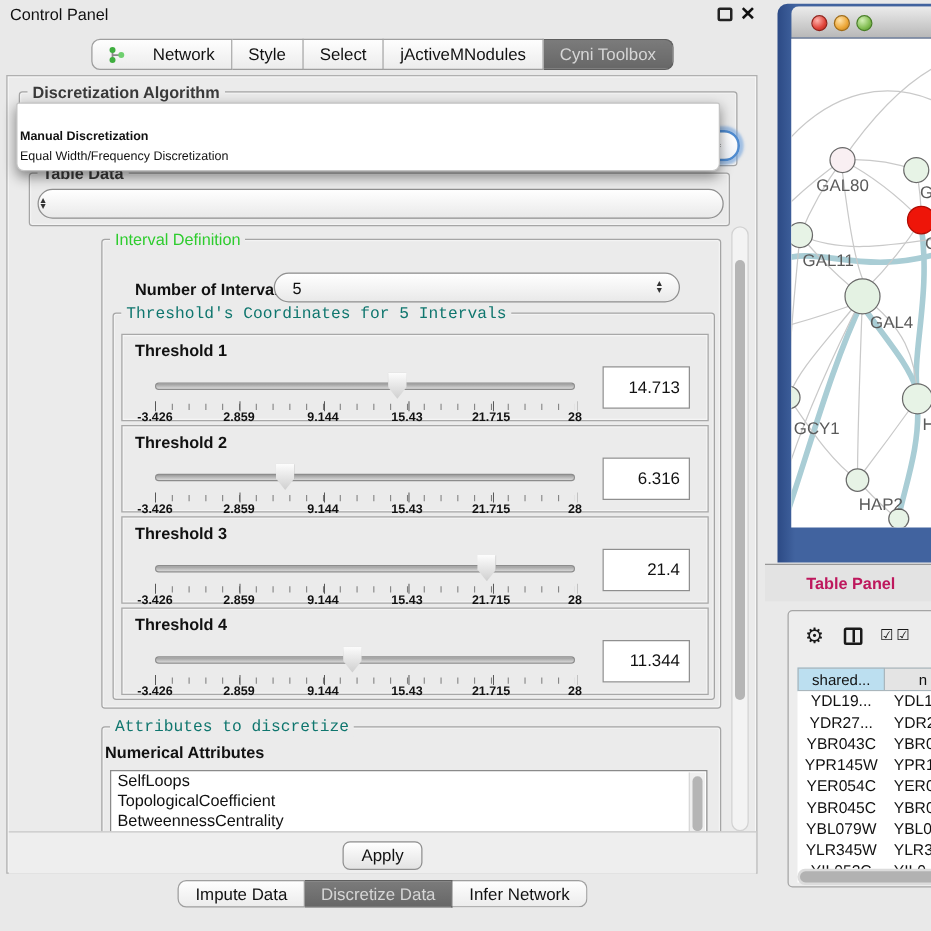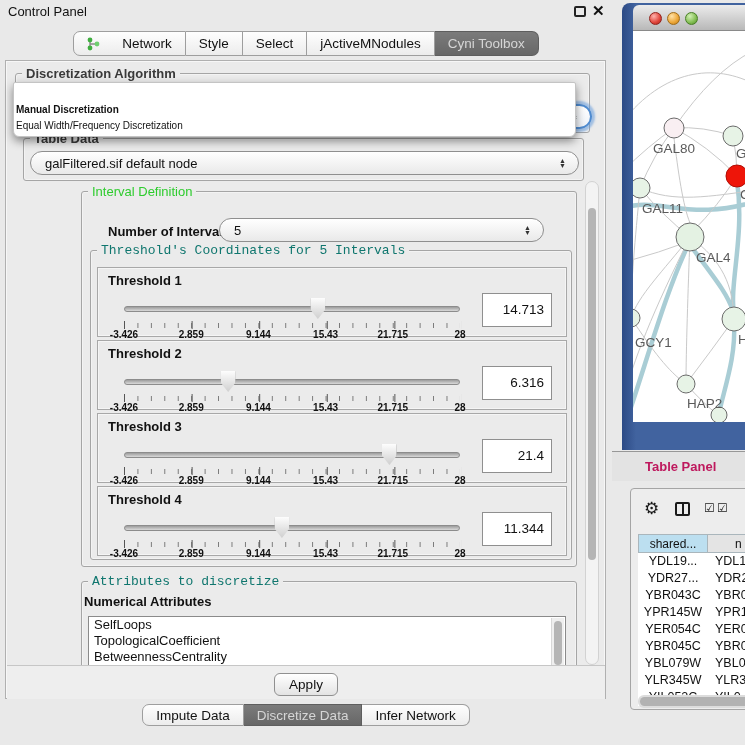--- a/index.html
+++ b/index.html
@@ -202,24 +202,23 @@
       <div class="group-title t-dark">Discretization Algorithm</div>
       <div class="combo combo-focus">
         <div class="val"></div>
         <div class="arrows">
             <span>▲</span>
             <span>▼</span>
           </div>
       </div>
     </div>
 
-    <div class="group" style="left:17px; top:77px; width:561px; height:43px;">
+    <div class="group" style="left:17px; top:77px; width:561px; height:43px;text-align:center;">
       <div class="group-title t-dark">Table Data</div>
       <div class="combo" style="left:6px; top:12px; width:549px;">
-        <div class="val">galFiltered.sif default node</div>
         <div class="arrows">
             <span>▲</span>
             <span>▼</span>
           </div>
       </div>
     </div>
 
     <div class="viewport">
 
       <div class="group" style="left:4px; top:8px; width:496px; height:376px;">

